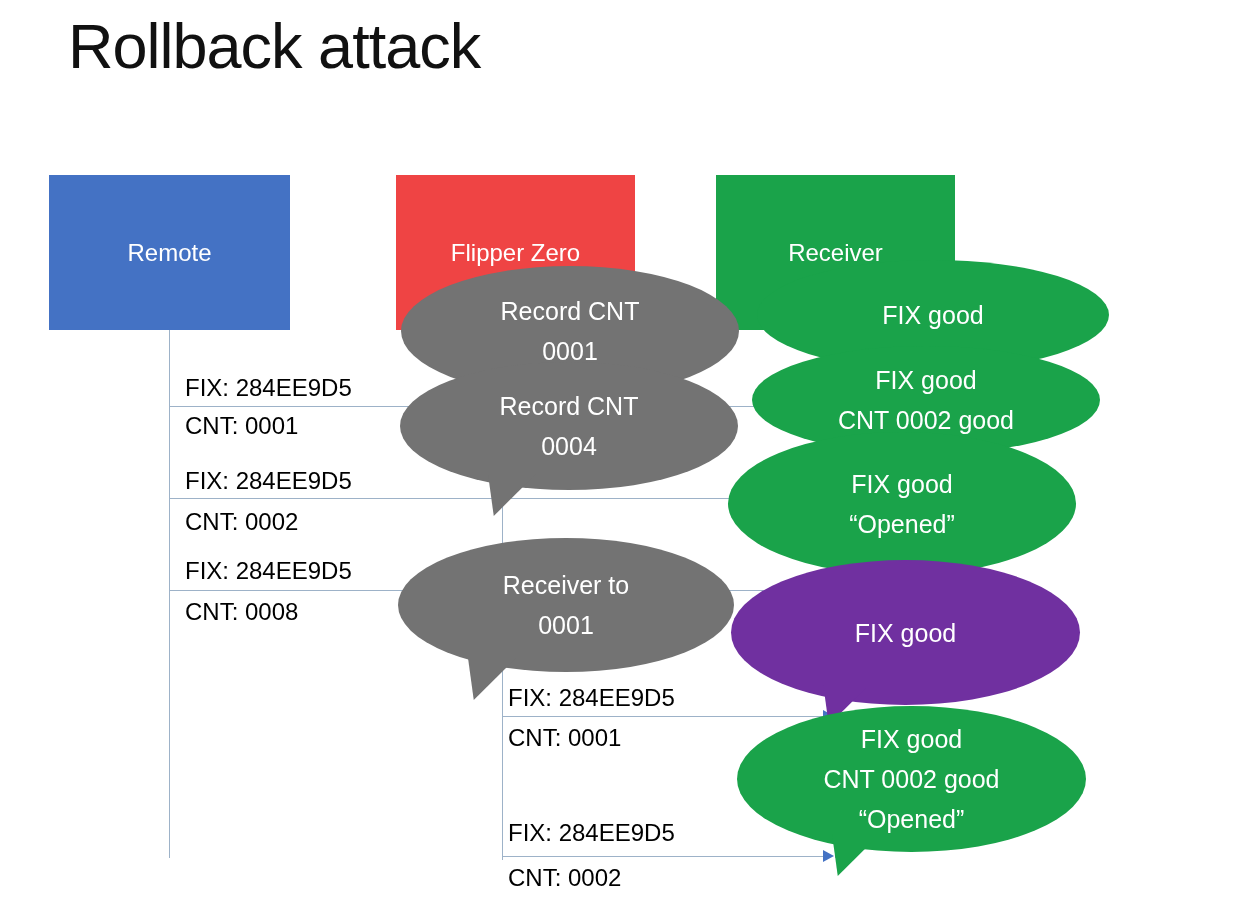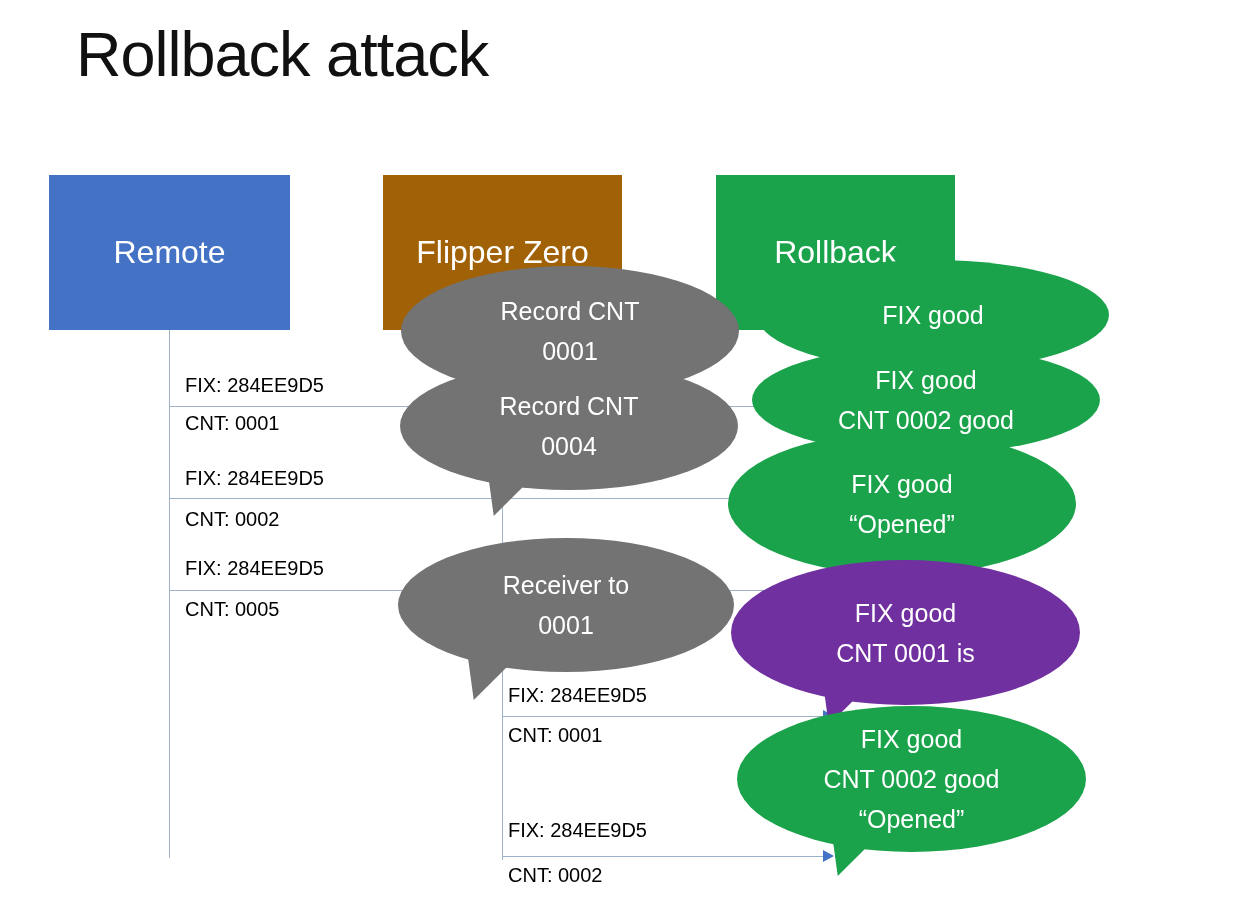--- a/index.html
+++ b/index.html
@@ -9,36 +9,36 @@
     width: 1233px;
     height: 898px;
     background: #ffffff;
     font-family: "Liberation Sans", sans-serif;
     overflow: hidden;
   }
   .title {
     position: absolute;
     left: 64px;
     top: 6px;
-    margin: 12px;
+    margin: 4px;
     font-size: 63px;
     font-weight: 400;
     color: #111111;
     letter-spacing: -1px;
     white-space: nowrap;
   }
   .actor {
     position: absolute;
     top: 175px;
     height: 155px;
     display: flex;
     align-items: center;
     justify-content: center;
     color: #ffffff;
-    font-size: 32px;
+    font-size: 24px;
     white-space: nowrap;
   }
   .lifeline {
     position: absolute;
     top: 330px;
     width: 1px;
     background: #9db2c8;
   }
   .msg-line {
     position: absolute;
@@ -50,21 +50,21 @@
     right: -11px;
     top: -6px;
     width: 0;
     height: 0;
     border-top: 6px solid transparent;
     border-bottom: 6px solid transparent;
     border-left: 11px solid #4472C4;
   }
   .msg-label {
     position: absolute;
-    font-size: 20px;
+    font-size: 24px;
     color: #000000;
     white-space: nowrap;
   }
   .bubble {
     position: absolute;
     border-radius: 50%;
     color: #ffffff;
     display: flex;
     flex-direction: column;
     align-items: center;
@@ -112,31 +112,31 @@
       <i class="arrowhead"></i>
     </div>
 
   <div class="msg-label" style="left:185px;top:374px">FIX: 284EE9D5</div>
   <div class="msg-label" style="left:185px;top:412px">CNT: 0001</div>
 
   <div class="msg-label" style="left:185px;top:467px">FIX: 284EE9D5</div>
   <div class="msg-label" style="left:185px;top:508px">CNT: 0002</div>
 
   <div class="msg-label" style="left:185px;top:557px">FIX: 284EE9D5</div>
-  <div class="msg-label" style="left:185px;top:598px">CNT: 0005</div>
+  <div class="msg-label" style="left:185px;top:598px">CNT: 0008</div>
 
   <div class="msg-label" style="left:508px;top:684px">FIX: 284EE9D5</div>
   <div class="msg-label" style="left:508px;top:724px">CNT: 0001</div>
 
   <div class="msg-label" style="left:508px;top:819px">FIX: 284EE9D5</div>
   <div class="msg-label" style="left:508px;top:864px">CNT: 0002</div>
 
   <div class="actor" style="left:49px;width:241px;background:#4472C4">Remote</div>
-  <div class="actor" style="left:383px;width:239px;background:#a16207">Flipper Zero</div>
-  <div class="actor" style="left:716px;width:239px;background:#1AA34A">Rollback</div>
+  <div class="actor" style="left:396px;width:239px;background:#ef4444">Flipper Zero</div>
+  <div class="actor" style="left:716px;width:239px;background:#1AA34A">Receiver</div>
 
   <div class="bubble orange" style="left:401px;top:266px;width:338px;height:130px">
     <span>Record CNT</span>
     <span>0001</span>
     <span></span>
   </div>
 
   <div class="bubble green" style="left:757px;top:260px;width:352px;height:110px">
     <span>FIX good</span>
     <span></span>
@@ -163,21 +163,20 @@
   <div class="bubble orange" style="left:398px;top:538px;width:336px;height:134px">
     <i class="tail" style="left:70px;bottom:-28px"></i>
     <span>Receiver to</span>
     <span>0001</span>
     <span></span>
   </div>
 
   <div class="bubble purple" style="left:731px;top:560px;width:349px;height:145px">
     <i class="tail" style="left:92px;bottom:-20px"></i>
     <span>FIX good</span>
-    <span>CNT 0001 is</span>
   </div>
 
   <div class="bubble green" style="left:737px;top:706px;width:349px;height:146px">
     <i class="tail" style="left:95px;bottom:-24px"></i>
     <span>FIX good</span>
     <span>CNT 0002 good</span>
     <span>“Opened”</span>
   </div>
 
 </div>

